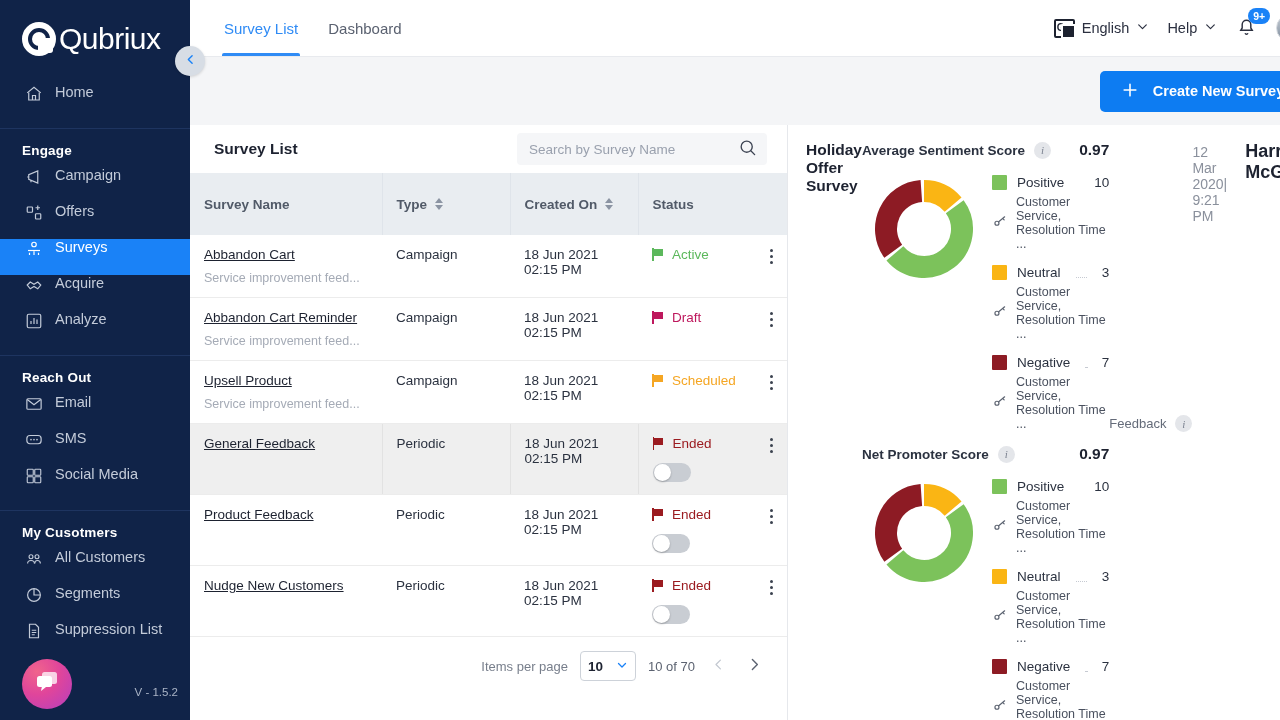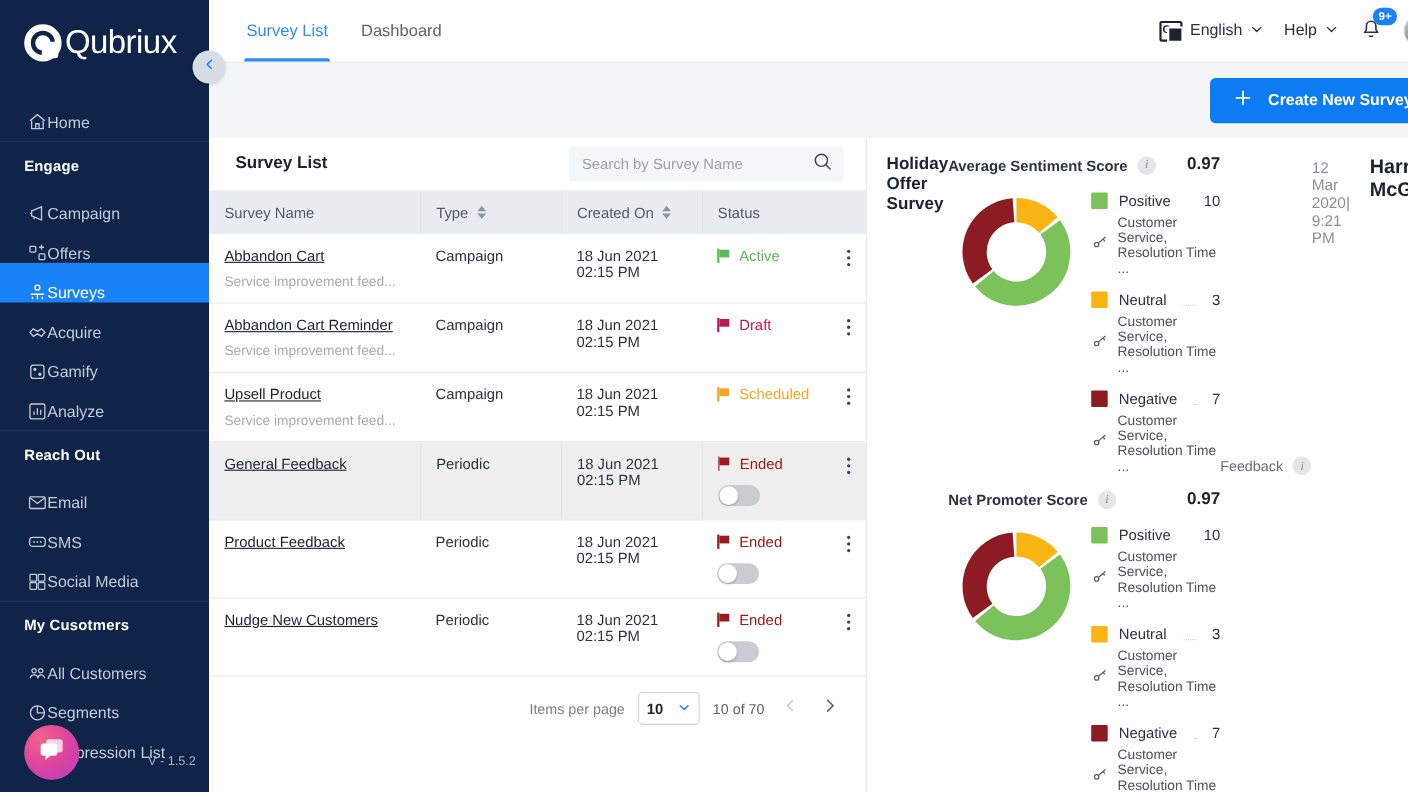--- a/index.html
+++ b/index.html
@@ -32,21 +32,21 @@
   }
   .logo-text {
     font-size: 30px; font-weight: 400; color: #ffffff;
     letter-spacing: -0.5px; margin-left: 1px;
   }
   .nav-section-label {
     font-size: 13.5px; font-weight: 700; color: #ffffff;
     padding: 14px 0 9px 22px; letter-spacing: .2px;
   }
   .nav-item {
-    display: flex; align-items: flex-end; 
+    display: flex; align-items: flex-start; gap: 12px;
     height: 36px; padding-left: 24px; font-size: 14.5px;
     color: #c3cbd9; cursor: pointer;
   }
   .nav-item.active { background: #1a82f7; color: #ffffff; font-weight: 500; }
   .nav-item .ico { width: 19px; height: 19px; display: inline-flex; align-items: center; justify-content: center; flex: 0 0 19px; }
   .nav-item .ico svg { width: 18px; height: 18px; }
   .nav-divider { height: 1px; background: #1e3460; margin: 8px 0 0 0; }
   .home-row { padding-top: 6px; }
   .collapse-btn {
     position: absolute; left: 175px; top: 46px; width: 30px; height: 30px;
@@ -131,22 +131,22 @@
     border-radius: 4px; display: flex; align-items: center; padding: 0 10px 0 12px;
   }
   .search-box input {
     flex: 1; border: none; background: transparent; outline: none;
     font-size: 13.5px; color: #3a4150; font-family: "Liberation Sans", sans-serif;
   }
   .search-box input::placeholder { color: #9aa1ae; }
 
   table { width: 100%; border-collapse: collapse; table-layout: fixed; }
   thead th {
-    background: #e9edf1; font-size: 13.5px; color: #515a68; font-weight: 400;
-    text-align: left; height: 40px; padding: 0 14px; vertical-align: middle;
+    background: #e9edf1; font-size: 13.5px; color: #515a68; font-weight: 700;
+    text-align: left; height: 62px; padding: 0 14px; vertical-align: middle;
     border-right: 1px solid #dfe4ea;
   }
   thead th:last-child { border-right: none; }
   .th-inner { display: flex; align-items: center; gap: 8px; }
   .sorter { display: inline-flex; flex-direction: column; gap: 2px; cursor: pointer; }
   .sorter i {
     width: 0; height: 0; border-left: 4px solid transparent; border-right: 4px solid transparent;
     display: block;
   }
   .sorter i.up { border-bottom: 5px solid #8b94a3; }
@@ -280,30 +280,20 @@
       </span>
       <span>Surveys</span>
     </div>
     <div class="nav-item">
       <span class="ico">
         <svg viewBox="0 0 24 24" fill="none" stroke="#c3cbd9" stroke-width="1.6">
             <path d="M3 12l4-4 5 3 5-3 4 4-4 5-5-3-5 3z"></path>
           </svg>
       </span>
       <span>Acquire</span>
-    </div>
-    <div class="nav-item">
-      <span class="ico">
-        <svg viewBox="0 0 24 24" fill="none" stroke="#c3cbd9" stroke-width="1.6">
-            <rect x="4" y="4" width="16" height="16" rx="3"></rect>
-            <circle cx="9" cy="9" r="1.2" fill="#c3cbd9"></circle>
-            <circle cx="15" cy="15" r="1.2" fill="#c3cbd9"></circle>
-          </svg>
-      </span>
-      <span>Gamify</span>
     </div>
     <div class="nav-item">
       <span class="ico">
         <svg viewBox="0 0 24 24" fill="none" stroke="#c3cbd9" stroke-width="1.6">
             <rect x="3" y="3" width="18" height="18" rx="2"></rect>
             <path d="M8 16v-4M12 16V8M16 16v-6"></path>
           </svg>
       </span>
       <span>Analyze</span>
     </div>

